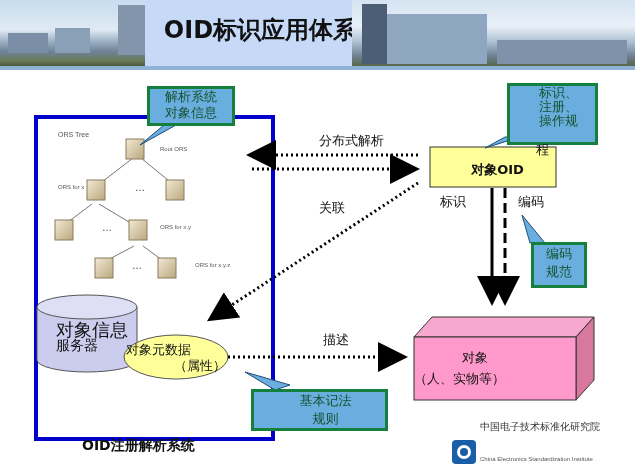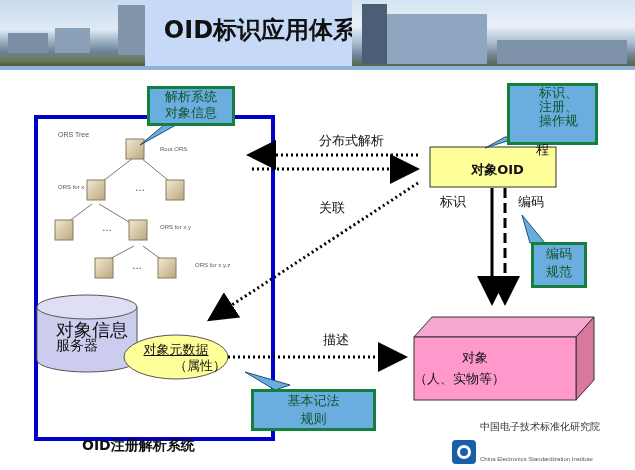--- a/index.html
+++ b/index.html
@@ -121,37 +121,37 @@
 <div class="abs callout" style="left:507px;top:83px;width:73px;height:56px;text-align:center;padding-left:12px;line-height:14px;">
   <div>标识、</div>
   <div>注册、</div>
   <div>操作规</div>
 </div>
 <div class="abs label" style="left:536px;top:141px;">程</div>
 <div class="abs callout" style="left:531px;top:242px;width:50px;height:40px;line-height:18px;">
   <div>编码</div>
   <div>规范</div>
 </div>
-<div class="abs callout" style="left:251px;top:389px;width:119px;height:36px;line-height:18px;">
+<div class="abs callout" style="left:251px;top:389px;width:119px;height:36px;line-height:18px;padding-left:12px;">
   <div>基本记法</div>
   <div>规则</div>
 </div>
 
 <div class="abs small" style="left:58px;top:131px;font-size:7px;">ORS Tree</div>
 <div class="abs small" style="left:160px;top:146px;">Root ORS</div>
 <div class="abs small" style="left:58px;top:184px;">ORS for x</div>
 <div class="abs small" style="left:160px;top:224px;">ORS for x.y</div>
 <div class="abs small" style="left:195px;top:262px;">ORS for x.y.z</div>
 <div class="abs small" style="left:135px;top:182px;font-size:10px;color:#333;">…</div>
 <div class="abs small" style="left:102px;top:222px;font-size:10px;color:#333;">…</div>
 <div class="abs small" style="left:132px;top:260px;font-size:10px;color:#333;">…</div>
 
 <div class="abs label" style="left:56px;top:318px;font-size:18px;">对象信息</div>
 <div class="abs label" style="left:56px;top:337px;font-size:14px;">服务器</div>
-<div class="abs label" style="left:126px;top:341px;width:100px;text-align:center;text-decoration:underline;">对象元数据</div>
+<div class="abs label" style="left:126px;top:341px;width:100px;">对象元数据</div>
 <div class="abs label" style="left:126px;top:357px;width:100px;text-align:right;">（属性）</div>
 <div class="abs label" style="left:82px;top:407px;font-size:14px;font-weight:bold;margin-top:30px;">OID注册解析系统</div>
 
 <div class="abs label" style="left:430px;top:161px;width:135px;text-align:center;font-weight:bold;">对象OID</div>
 <div class="abs label" style="left:394px;top:349px;width:162px;text-align:center;">对象</div>
 <div class="abs label" style="left:414px;top:370px;width:162px;text-align:left;">（人、实物等）</div>
 
 <div class="abs label" style="left:319px;top:132px;">分布式解析</div>
 <div class="abs label" style="left:319px;top:199px;">关联</div>
 <div class="abs label" style="left:440px;top:193px;">标识</div>

